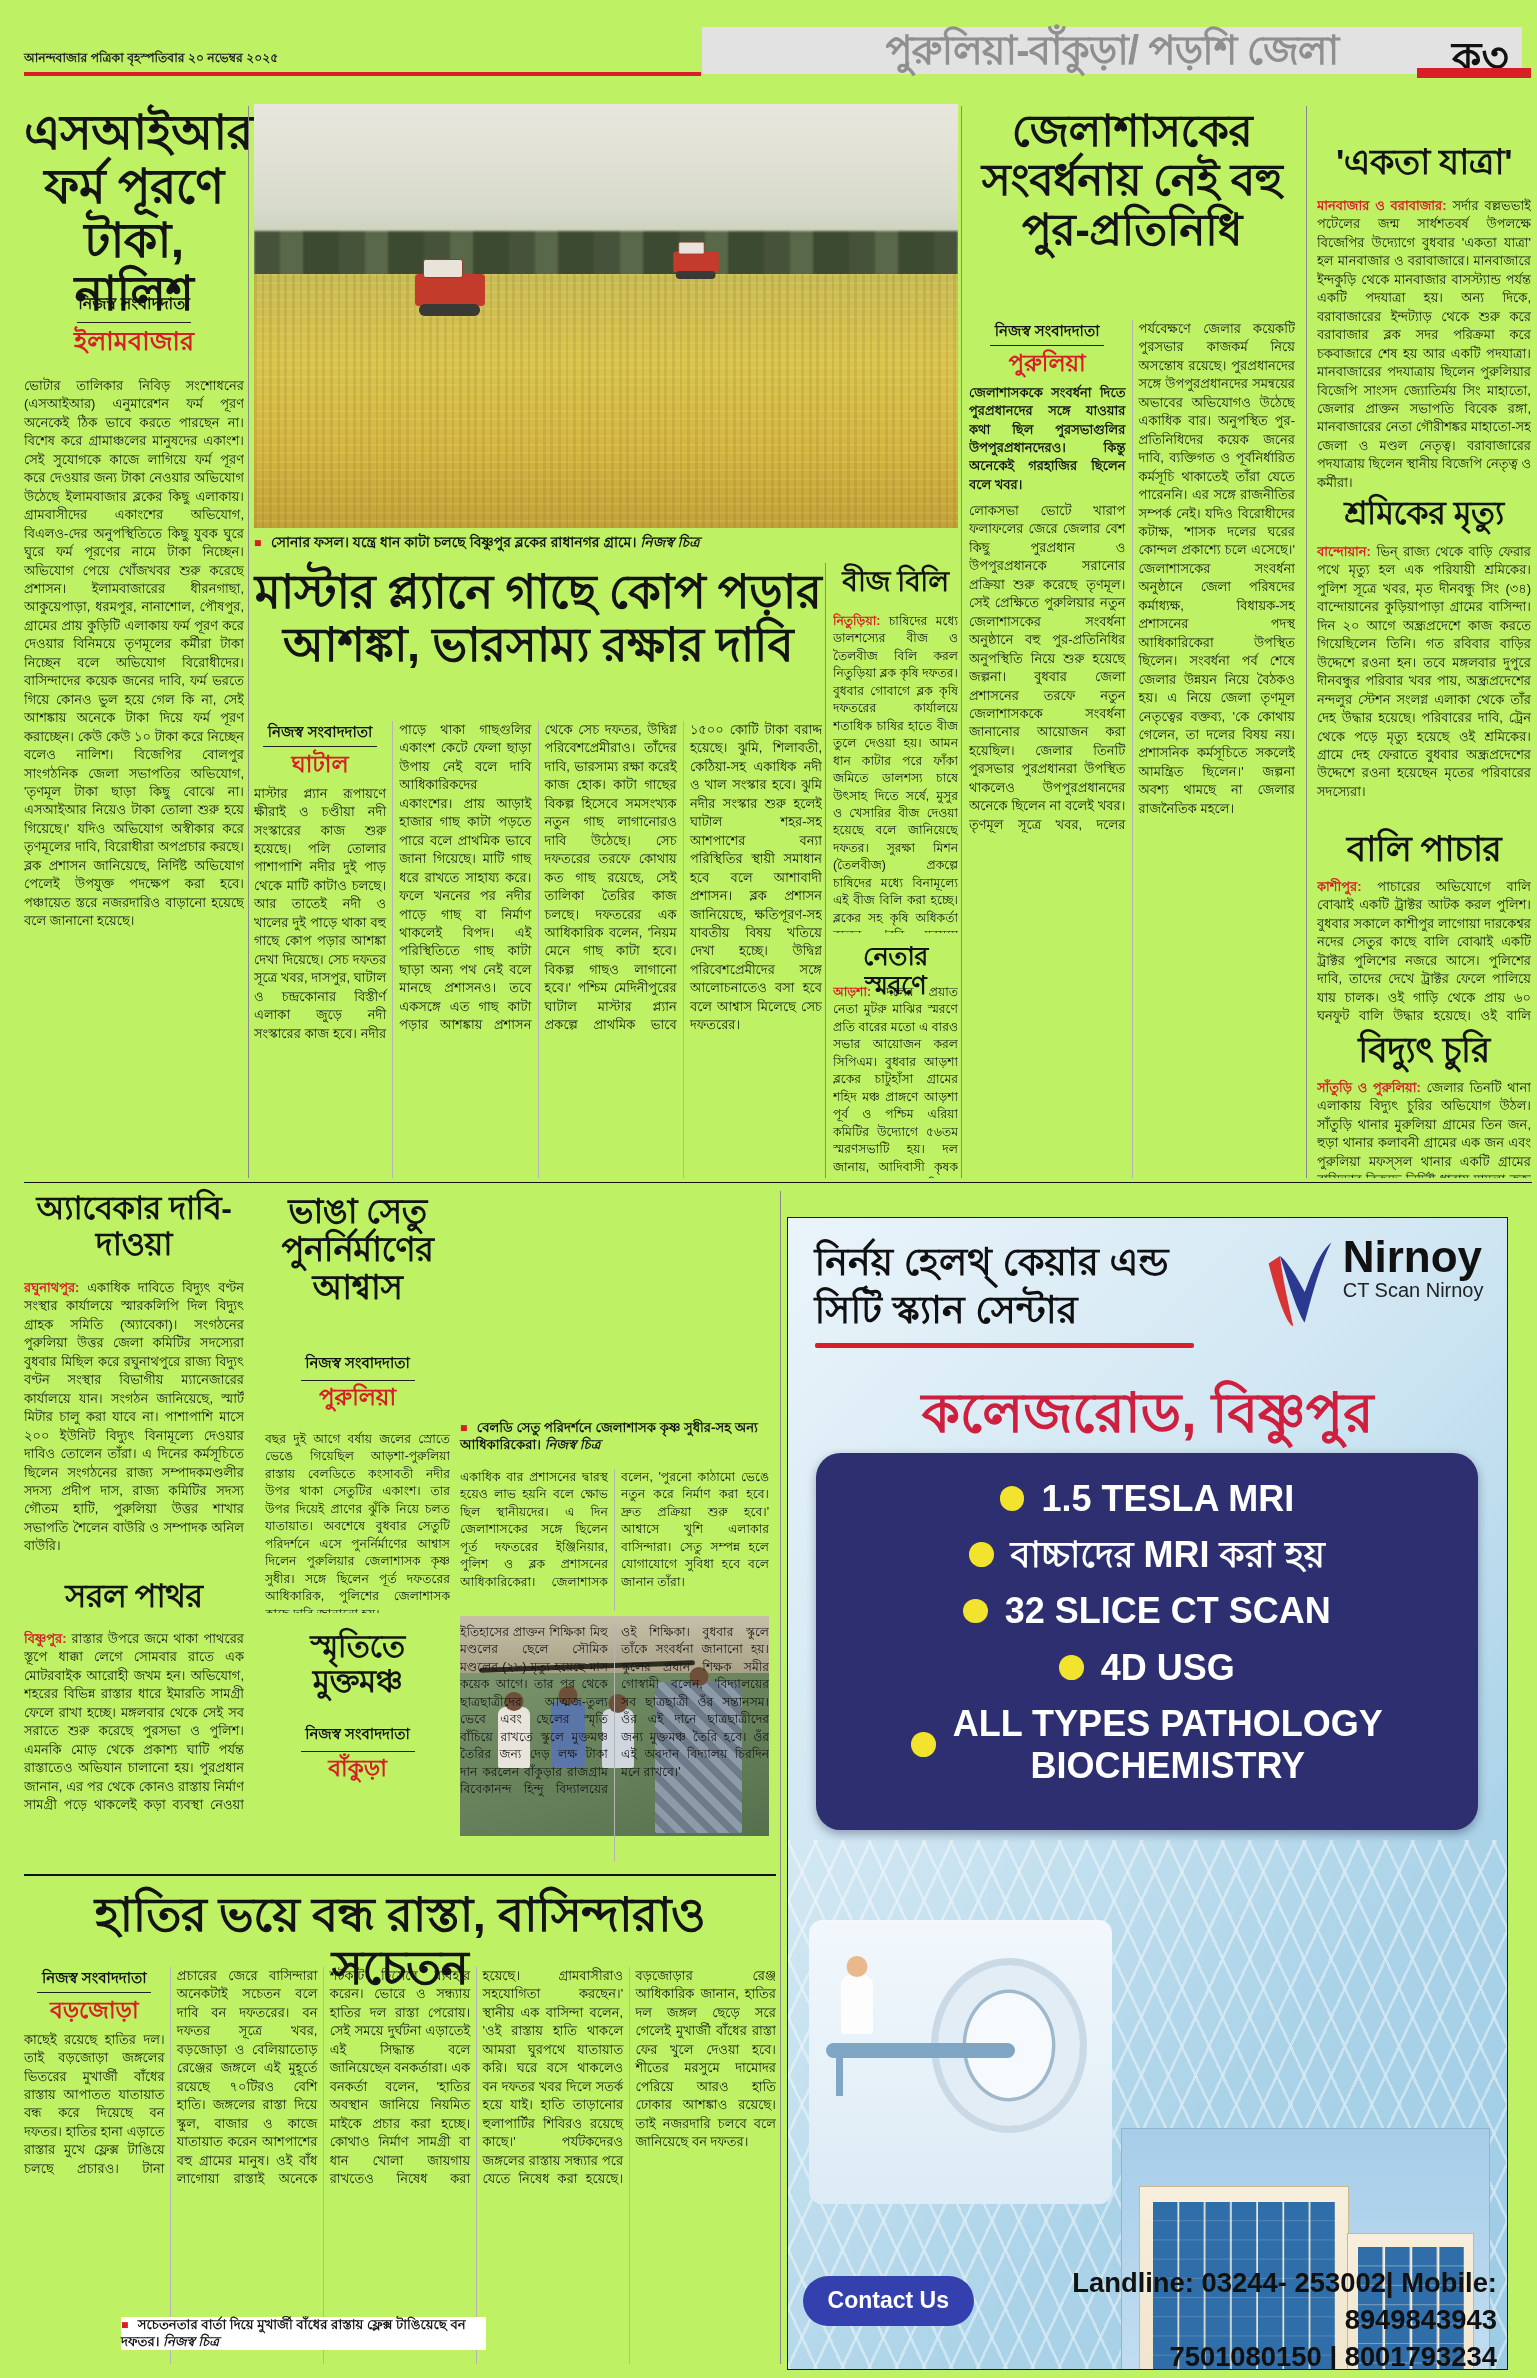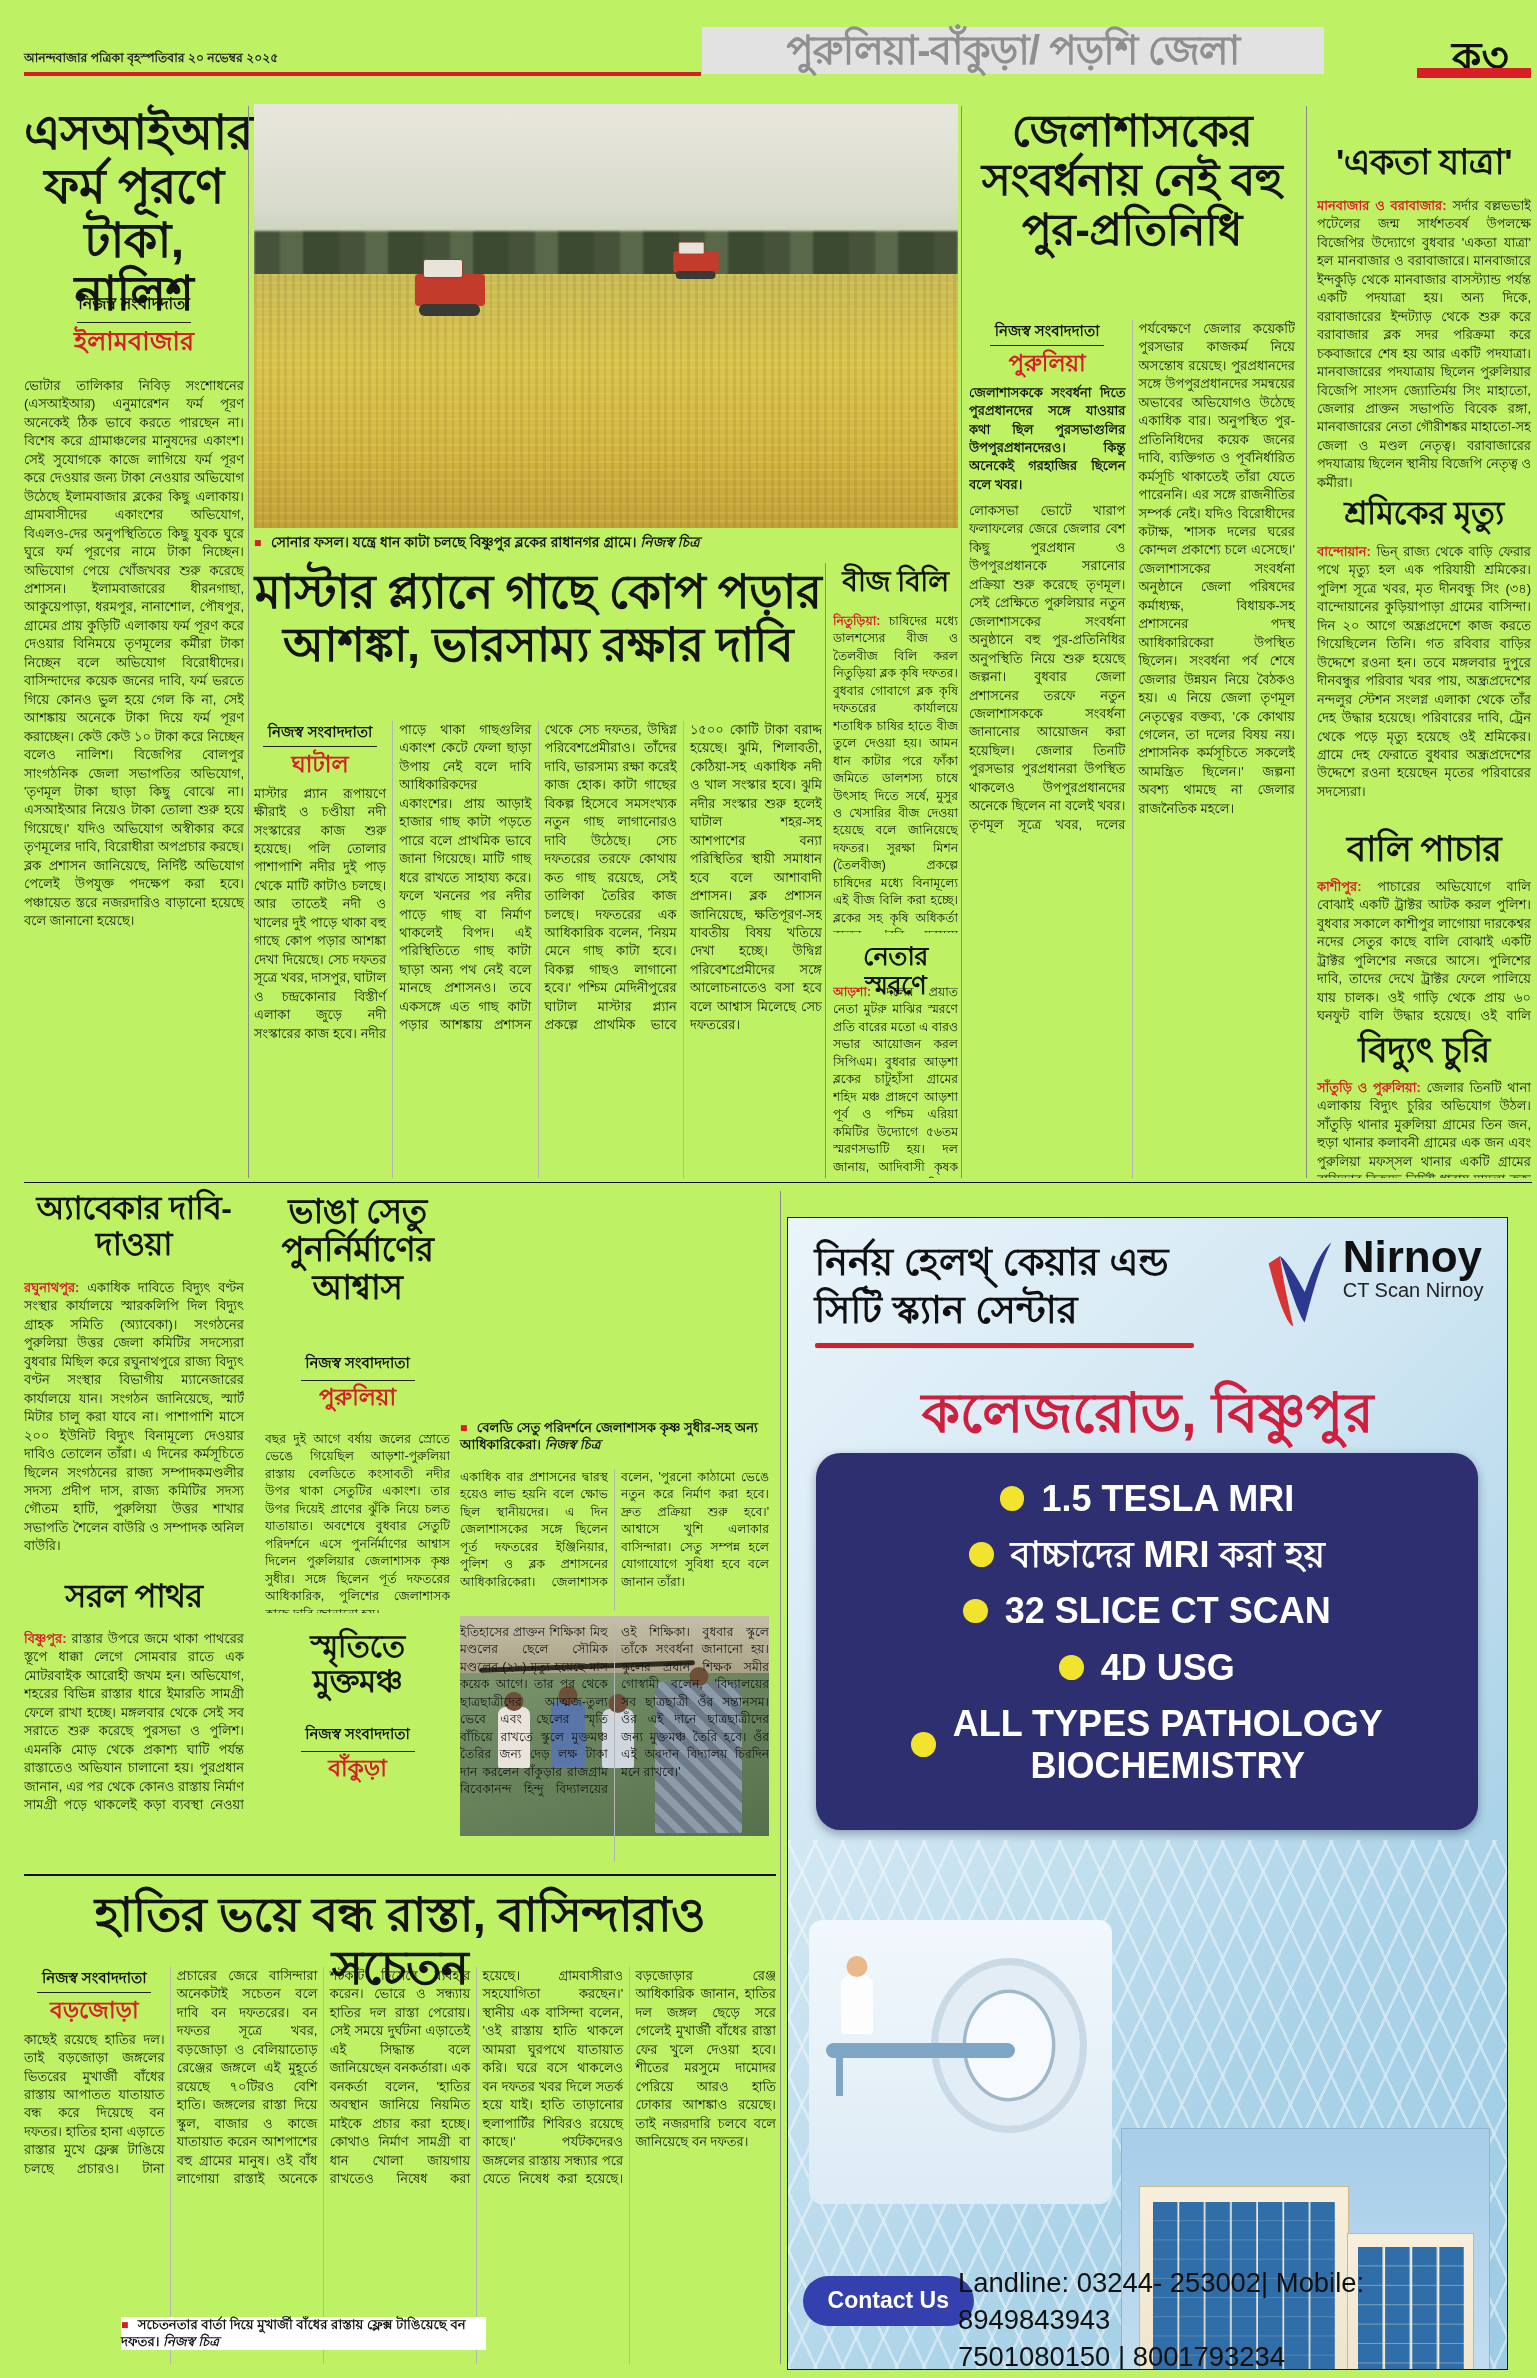--- a/index.html
+++ b/index.html
@@ -54,40 +54,40 @@
   .ad-underline{height:4.7px;background:#d61f26;border-radius:1.9px;}
   .ad-loc{color:#ce1f3e;font-weight:bold;font-size:55px;letter-spacing:0;}
   .navybox{background:#2d2f70;border-radius:24.6px;box-shadow:0 3.8px 9.5px rgba(20,20,60,.35);}
   .svc{display:flex;align-items:center;justify-content:center;gap:17px;color:#ffffff;
        font-weight:bold;font-size:36px;line-height:1.15;}
   .dot{width:24.6px;height:24.6px;border-radius:50%;background:#f2e32f;flex:0 0 auto;}
   .logo-name{font-weight:bold;font-size:44px;color:#111;line-height:1;}
   .logo-sub{font-size:20px;color:#222;}
   .pill{background:#3340ae;color:#fff;font-size:23px;font-weight:bold;border:none;
         border-radius:26.5px;padding:11.4px 24.6px;}
-  .phones{font-weight:normal;font-size:27.4px;color:#111;line-height:1.35;text-align:left;}
+  .phones{font-weight:bold;font-size:27.4px;color:#111;line-height:1.35;text-align:right;}
   .scanner{background:linear-gradient(#f2f8fc,#dcebf5);border-radius:13.2px;position:relative;overflow:hidden;}
   .donut{position:absolute;right:24.6px;top:38px;width:142px;height:161px;border-radius:50%;
          background:#f7fafc;border:7.6px solid #c9d9e6;box-shadow:inset 0 0 0 24.6px #e3edf5,inset 0 0 0 28px #9fb9cc;}
   .sbed{position:absolute;left:17px;top:123px;width:189px;height:15px;background:#7fa6c4;border-radius:7.6px;}
   .sbed:after{content:"";position:absolute;left:9.5px;top:15px;width:7.6px;height:38px;background:#7fa6c4;}
   .doc{position:absolute;left:32px;top:55px;width:32px;height:59px;background:#fdfdfd;border-radius:9.5px 9.5px 1.9px 1.9px;}
   .doc:before{content:"";position:absolute;left:50%;top:-19px;transform:translateX(-50%);width:21px;height:21px;border-radius:50%;background:#e9b98c;}
   .building{position:relative;background:linear-gradient(#a6cde9,#c2ddf0 60%,#d7e8f4);overflow:hidden;border:0.9px solid #8fb4cc;}
   .bwing{position:absolute;background:linear-gradient(#f7efdc,#e9dcc0);border:0.9px solid #c9b98f;}
   .bwin{position:absolute;background-image:linear-gradient(#2f6ea8,#2f6ea8);background-size:24.6px 19px;background-repeat:space;}
 </style>
 </head>
 <body>
 
 <div class="page">
 
   <div class="abs" style="left:24px;top:49px;width:397px;font-size:12.3px;font-weight:bold;color:#222;">আনন্দবাজার পত্রিকা বৃহস্পতিবার ২০ নভেম্বর ২০২৫</div>
   <div class="abs" style="left:24px;top:72px;width:677px;height:3.8px;background:#d61f26;"></div>
-  <div class="abs ctr" style="left:702px;top:26.5px;width:622px;height:47px;background:#e2e2e2;
+  <div class="abs ctr" style="left:702px;top:26.5px;width:820px;height:47px;background:#e2e2e2;
        color:#8f8f8f;font-weight:bold;font-size:40px;line-height:47px;letter-spacing:-0.9px;">পুরুলিয়া-বাঁকুড়া/ পড়শি জেলা</div>
   <div class="abs" style="left:1452px;top:24.6px;width:76px;font-size:42px;font-weight:bold;color:#111;">ক৩</div>
   <div class="abs" style="left:1417px;top:68px;width:114px;height:9.5px;background:#d61f26;"></div>
 
   <div class="abs hl ctr" style="left:24px;top:106px;width:220px;font-size:48px;">এসআইআর ফর্ম পূরণে টাকা, নালিশ</div>
   <div class="abs" style="left:24px;top:291px;width:220px;">
     <div class="byline">নিজস্ব সংবাদদাতা</div>
     <div class="bylinerule"></div>
     <div class="dateline" style="font-size:25.6px;">ইলামবাজার</div>
   </div>

